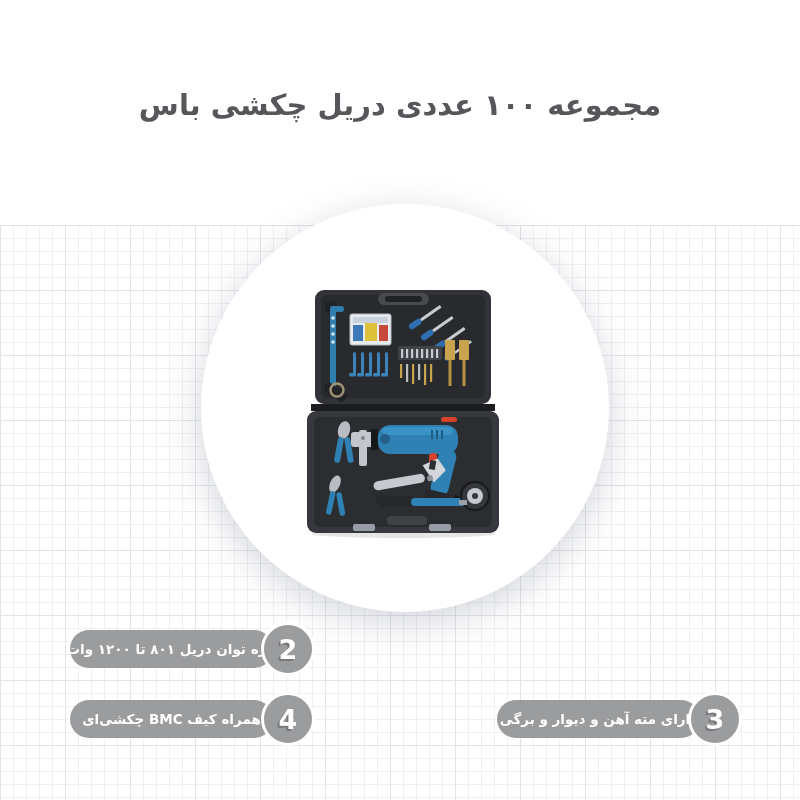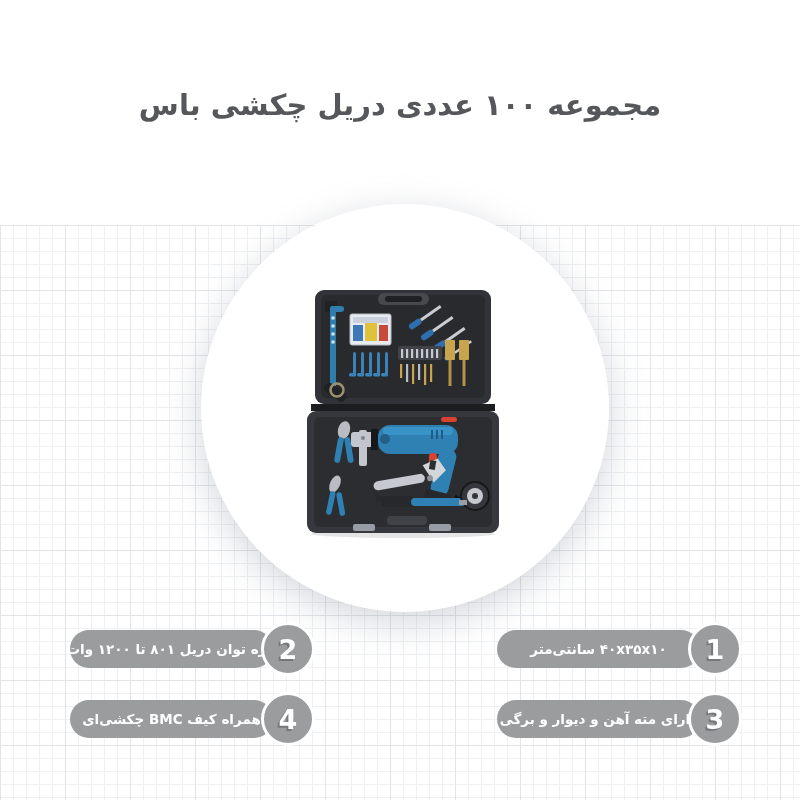--- a/index.html
+++ b/index.html
@@ -190,26 +190,20 @@
           <circle cx="172" cy="206" r="3" fill="#35373c"></circle>
           <rect x="156" y="210" width="8" height="5" fill="#9aa0a8"></rect>
         </g>
         <rect x="50" y="234" width="22" height="7" rx="2" fill="#989da5"></rect>
         <rect x="126" y="234" width="22" height="7" rx="2" fill="#989da5"></rect>
         <rect x="84" y="226" width="40" height="9" rx="4" fill="#3f4247"></rect>
       </g>
     </svg>
   </div>
 
-  <div class="pill p1">
-    <div class="pill-body" dir="rtl">۴۰x۳۵x۱۰ سانتی‌متر</div>
-    <div class="badge">
-        <span>1</span>
-      </div>
-  </div>
 
   <div class="pill p2">
     <div class="pill-body" dir="rtl">بازه توان دریل ۸۰۱ تا ۱۲۰۰ وات</div>
     <div class="badge">
         <span>2</span>
       </div>
   </div>
 
   <div class="pill p3">
     <div class="pill-body" dir="rtl">دارای مته آهن و دیوار و برگی</div>

